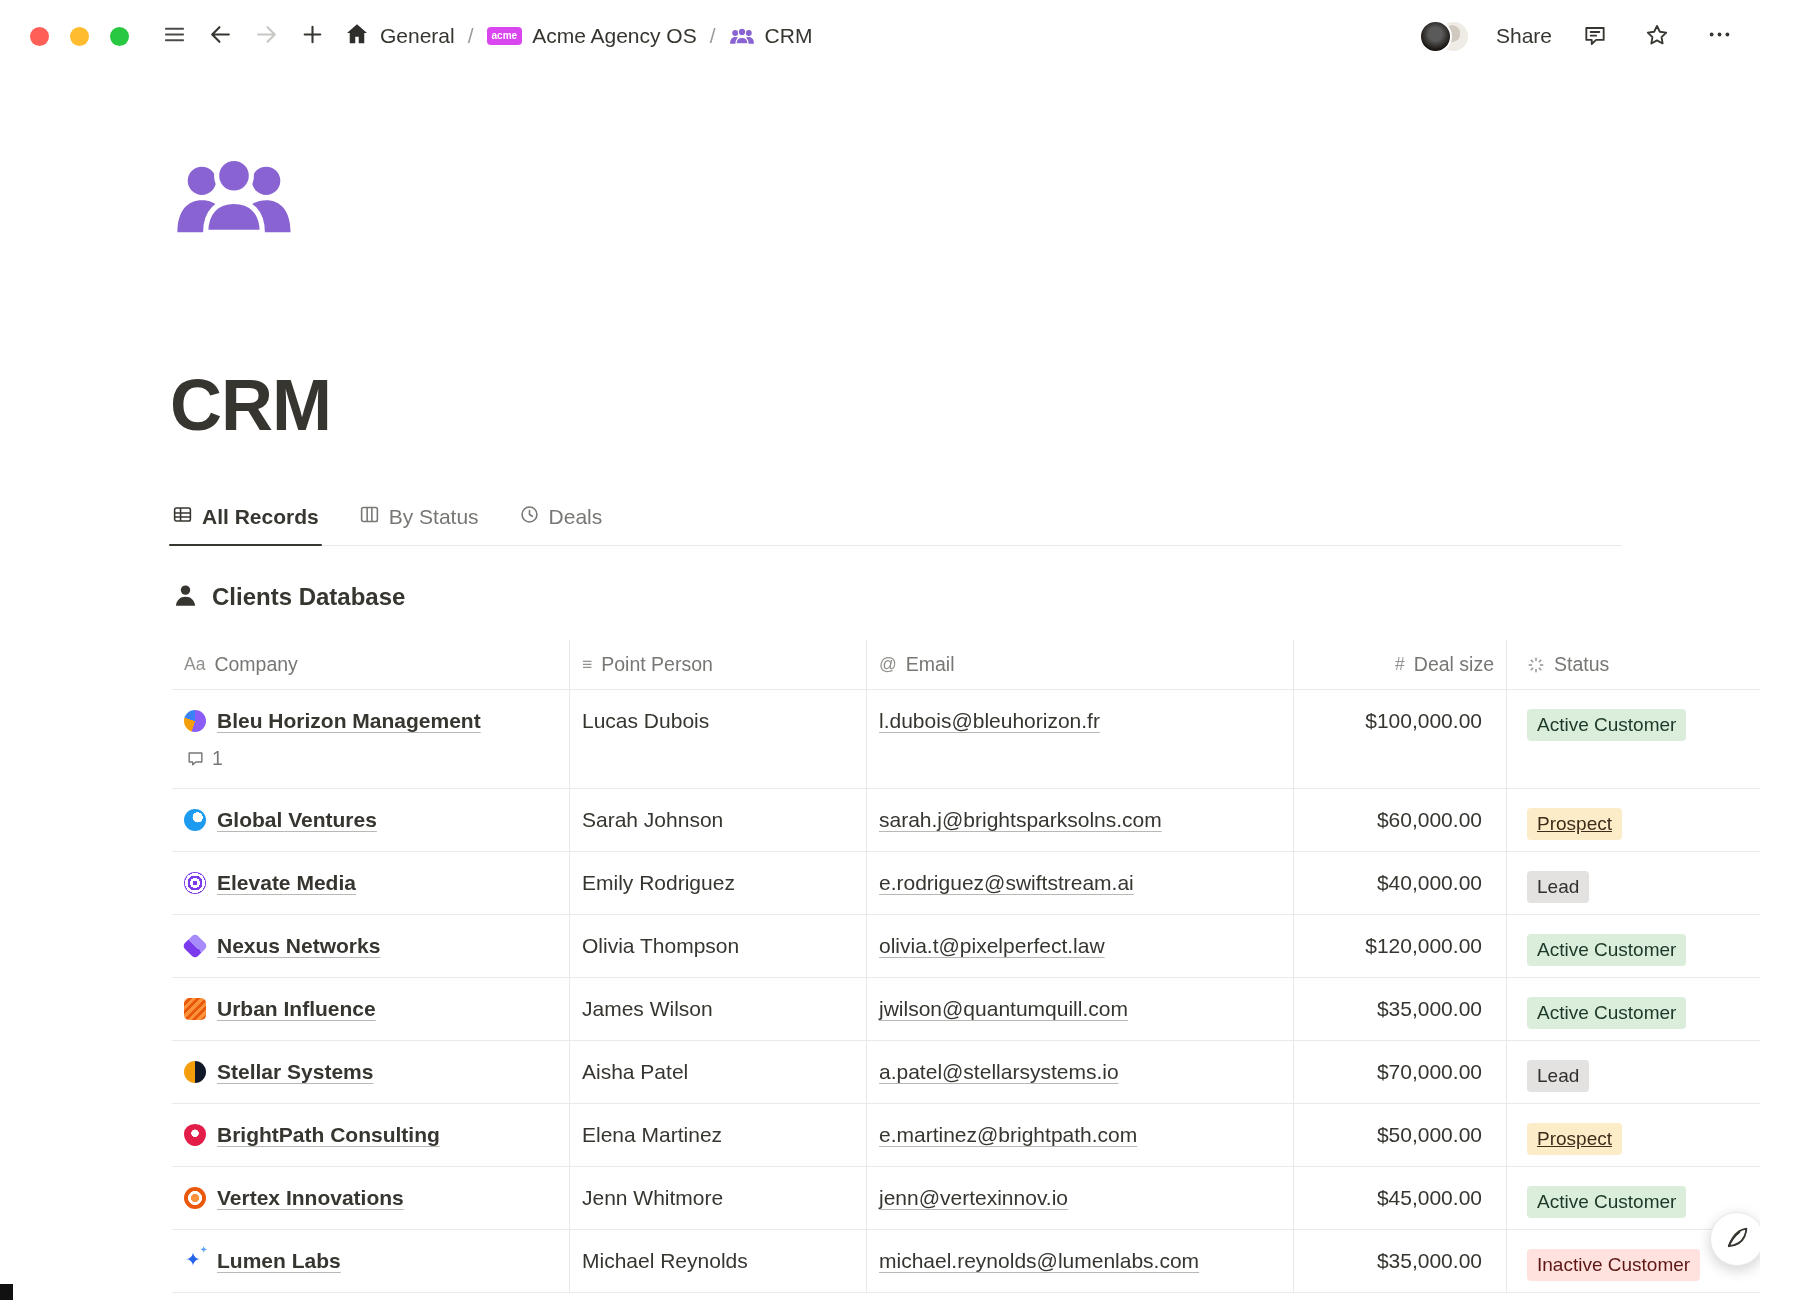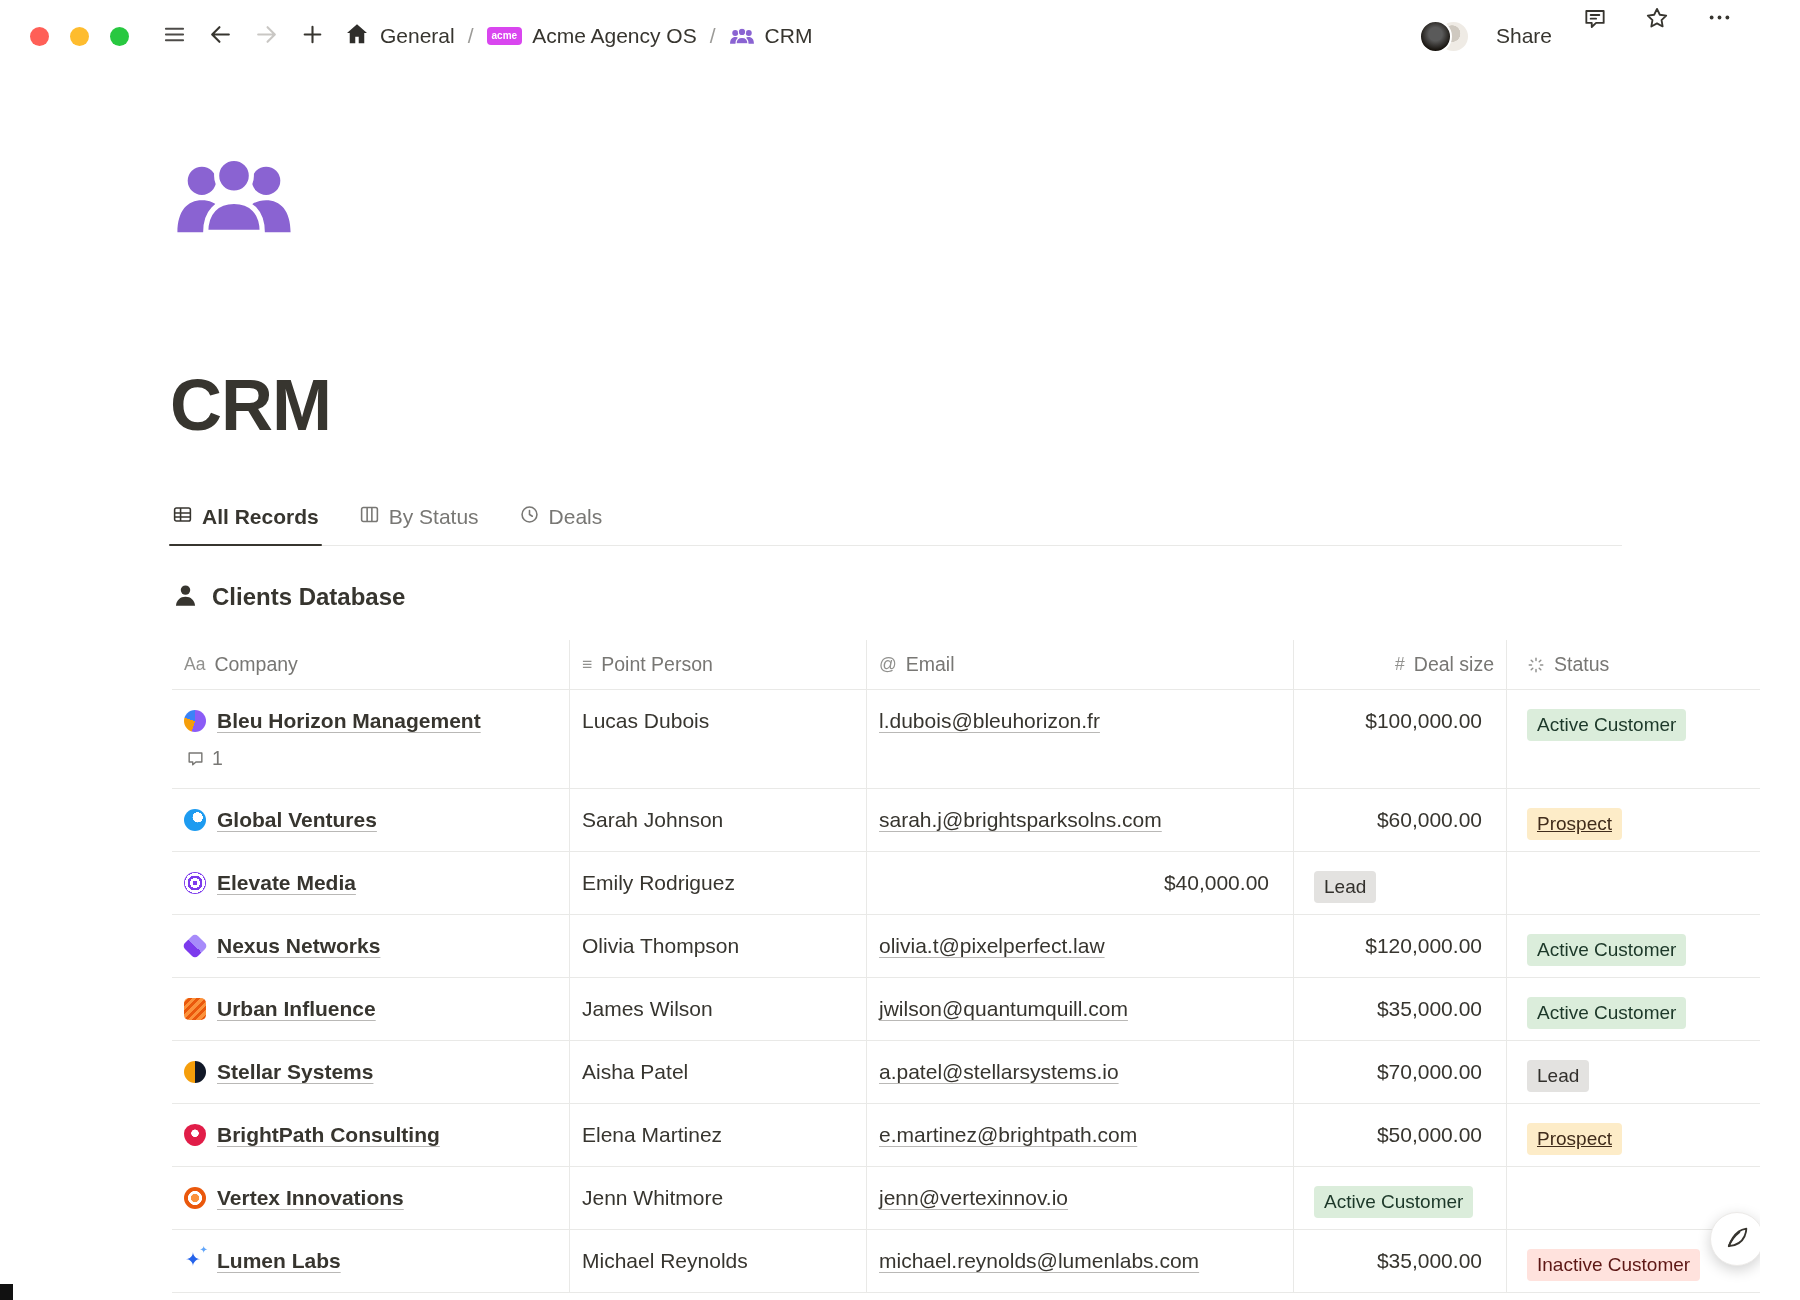--- a/index.html
+++ b/index.html
@@ -13,21 +13,21 @@
   .tl { width:19px; height:19px; border-radius:50%; display:inline-block; cursor:pointer; }
   .tl.red { background:var(--traffic-red,#ff5f57); }
   .tl.yellow { background:var(--traffic-yellow,#febc2e); }
   .tl.green { background:var(--traffic-green,#28c840); }
   .nav-cluster { display:flex; align-items:center; gap:8px; margin-left:26px; }
   .icon-btn { width:38px; height:38px; border:none; background:transparent; display:flex; align-items:center; justify-content:center; cursor:pointer; border-radius:6px; }
   .breadcrumb { display:flex; align-items:center; gap:6px; margin-left:6px; font-size:21px; color:var(--text); }
   .crumb { display:flex; align-items:center; gap:10px; padding:4px 7px; border-radius:6px; cursor:pointer; white-space:nowrap; }
   .sep { color:#9b9a97; }
   .acme-chip { background:#d946ef; color:#fff; font-size:10px; font-weight:700; padding:4px 5px; border-radius:4px; line-height:1; }
-  .topbar-right { position:absolute; right:22px; top:0; height:72px; display:flex; gap:24px; }
+  .topbar-right { position:absolute; right:22px; top:0; height:72px; display:flex; align-items:center; gap:24px; }
   .avatars { display:flex; align-items:center; margin-right:2px; }
   .avatar { width:33px; height:33px; border-radius:50%; border:2px solid #fff; cursor:pointer; flex:none; }
   .avatar.front { position:relative; z-index:2; background:radial-gradient(circle at 50% 42%, #5a5a5a 0 30%, #17130e 72%); }
   .avatar.back { margin-left:-15px; background:radial-gradient(circle at 45% 40%, #cfc9c0 0 34%, #efebe5 36%); }
   .share-btn { font-size:21px; color:var(--text); background:none; border:none; cursor:pointer; font-family:inherit; }
 
   
   .content { position:absolute; top:72px; left:0; width:100%; }
   .page-icon { margin:78px 0 0 172px; width:124px; height:90px; color:var(--accent-purple,#8a63d2); cursor:pointer; }
   .page-icon svg { width:100%; height:100%; }
@@ -303,20 +303,21 @@
   </div>
           <div class="trow">
     <div class="td td-company">
       <div class="company-line">
         <span class="ci ci-3"></span>
         <span class="company-name">Elevate Media</span>
       </div>
 
     </div>
     <div class="td"><span>Emily Rodriguez</span></div>
+    <div class="td"><span class="email">e.rodriguez@swiftstream.ai</span></div>
     <div class="td td-deal"><span>$40,000.00</span></div>
     <div class="td" style="padding-left:20px;"><span class="badge badge-gray">Lead</span></div>
   </div>
           <div class="trow">
     <div class="td td-company">
       <div class="company-line">
         <span class="ci ci-4"></span>
         <span class="company-name">Nexus Networks</span>
       </div>
 
@@ -368,20 +369,21 @@
           <div class="trow">
     <div class="td td-company">
       <div class="company-line">
         <span class="ci ci-8"></span>
         <span class="company-name">Vertex Innovations</span>
       </div>
 
     </div>
     <div class="td"><span>Jenn Whitmore</span></div>
     <div class="td"><span class="email">jenn@vertexinnov.io</span></div>
+    <div class="td td-deal"><span>$45,000.00</span></div>
     <div class="td" style="padding-left:20px;"><span class="badge badge-green">Active Customer</span></div>
   </div>
           <div class="trow">
     <div class="td td-company">
       <div class="company-line">
         <span class="ci ci-9"></span>
         <span class="company-name">Lumen Labs</span>
       </div>
 
     </div>

